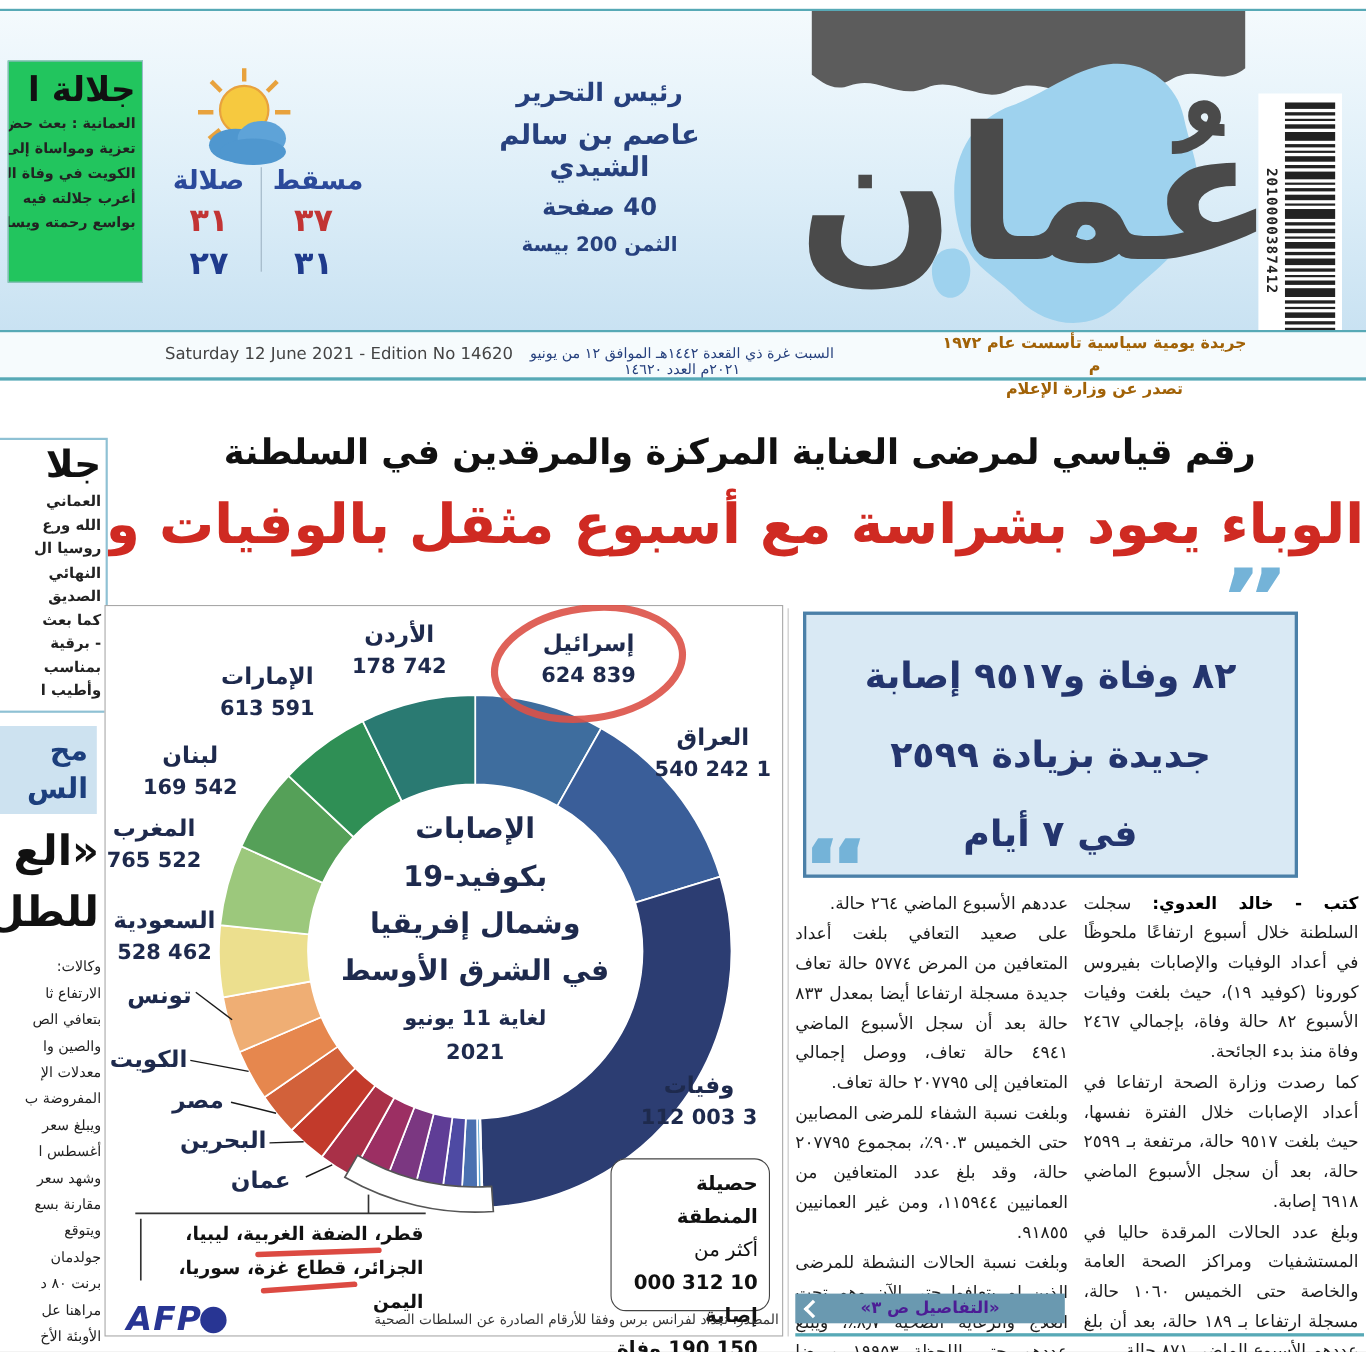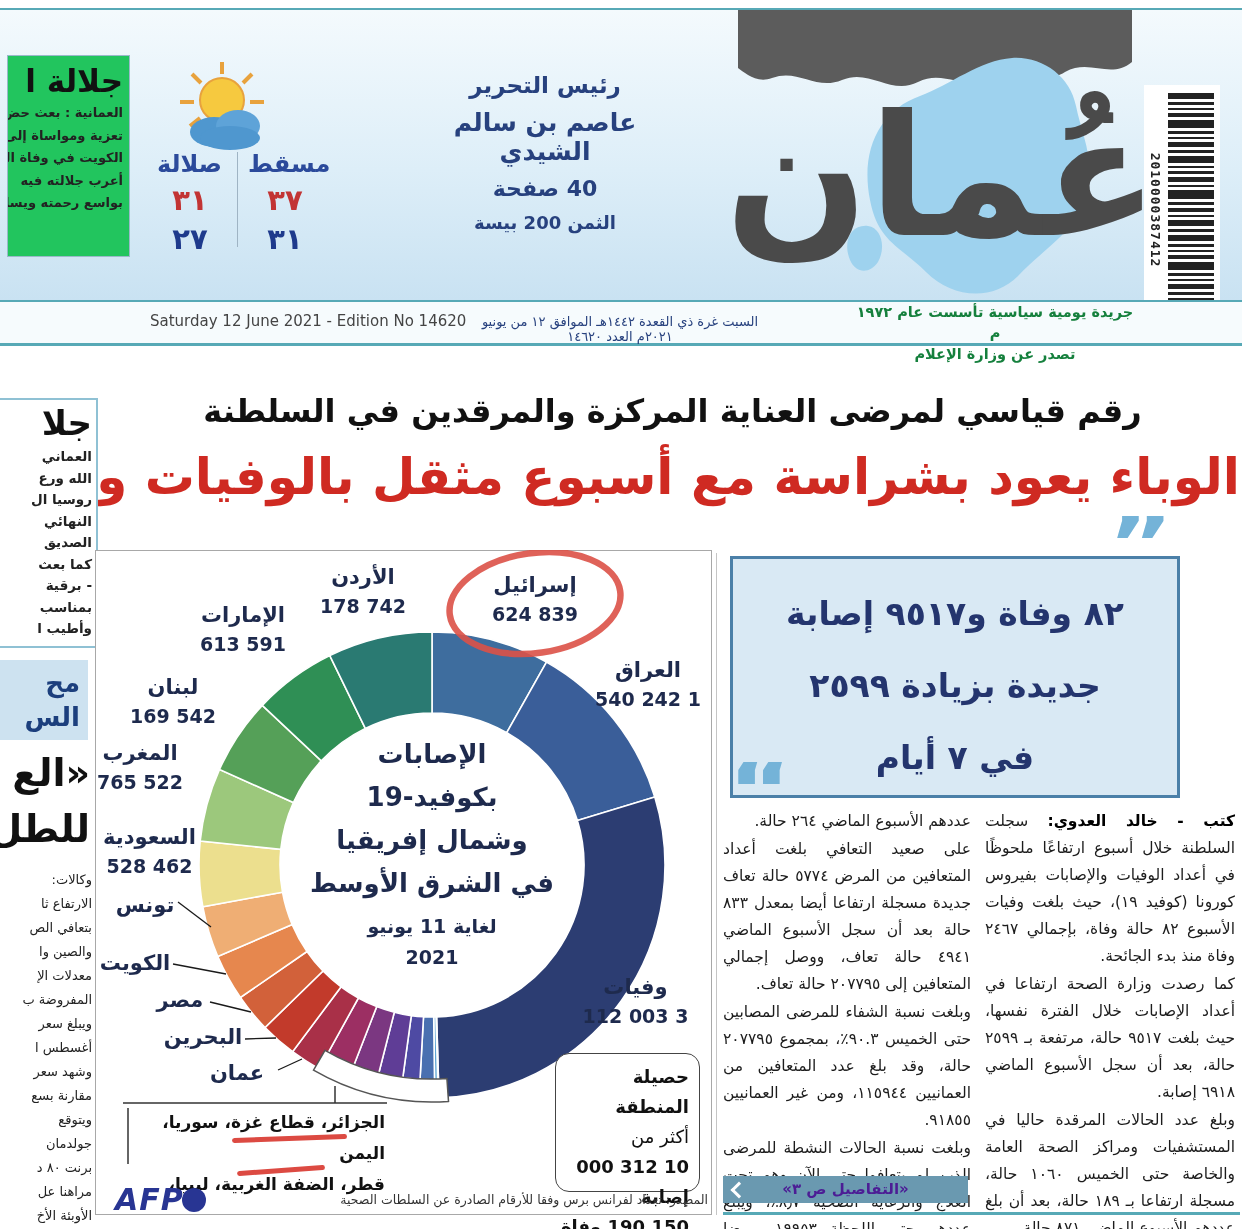--- a/index.html
+++ b/index.html
@@ -14,21 +14,21 @@
   .side-box .hl{font-weight:bold;color:#111;white-space:nowrap;}
   .side-box .ln{font-size:13px;font-weight:bold;color:#222;white-space:nowrap;line-height:22.5px;}
   .weather-city{font-size:24px;font-weight:bold;color:#2b4a9b;text-align:center;}
   .temp{font-size:29px;font-weight:bold;text-align:center;}
   .temp.hi{color:#c23434;}
   .temp.lo{color:#1e3a8c;}
   .weather-divider{position:absolute;width:1px;background:#9fb4c4;}
   .editor{color:#27417e;text-align:center;direction:rtl;font-weight:bold;}
   .masthead-title{position:absolute;left:725px;top:55px;width:410px;height:250px;line-height:245px;
                   text-align:center;font-size:168px;font-weight:bold;color:#4a4a4a;}
-  .tagline{font-size:14.5px;font-weight:bold;color:#15803d;direction:rtl;text-align:center;line-height:21px;}
+  .tagline{font-size:14.5px;font-weight:bold;color:#a16207;direction:rtl;text-align:center;line-height:21px;}
   .date-strip{position:absolute;left:0;top:300px;width:1242px;height:46px;background:#f6fbfd;
               border-top:2px solid #57a9b6;border-bottom:3px solid #57a9b6;box-sizing:border-box;}
   .date-en{font-size:15px;color:#444;}
   .date-ar{font-size:13px;color:#27417e;direction:rtl;}
   .barcode-box{position:absolute;left:1144px;top:85px;width:76px;height:255px;background:#fff;}
   .barcode-num{position:absolute;left:1030px;top:202px;width:250px;height:16px;
                transform:rotate(90deg);font-family:"DejaVu Sans Mono",monospace;
                font-size:13px;font-weight:bold;color:#222;letter-spacing:1px;text-align:center;}
   
   .kicker{position:absolute;left:110px;top:392px;width:1125px;text-align:center;direction:rtl;
@@ -314,22 +314,22 @@
   </div>
   <div class="clabel" style="left:162px;top:1058px;width:150px">
     <div class="cname">عمان</div>
   </div>
   <div class="clabel" style="left:558px;top:972px;width:155px">
     <div class="cname">وفيات</div>
     <div class="cval">3 003 112</div>
   </div>
 
   <div class="group-note">
+    <div>قطر، الضفة الغربية، ليبيا،</div>
     <div>الجزائر، قطاع غزة، سوريا، اليمن</div>
-    <div>قطر، الضفة الغربية، ليبيا،</div>
   </div>
   <div class="red-underline" style="left:232px;top:1136px;width:115px;transform:rotate(-2deg);"></div>
   <div class="red-underline" style="left:237px;top:1168px;width:88px;transform:rotate(-4deg);"></div>
 
   <div class="totals-box">
     <div class="tl">حصيلة المنطقة</div>
     <div class="tl" style="font-weight:normal;">أكثر من</div>
     <div class="tl">10 312 000 إصابة</div>
     <div class="tl">150 190 وفاة</div>
   </div>

